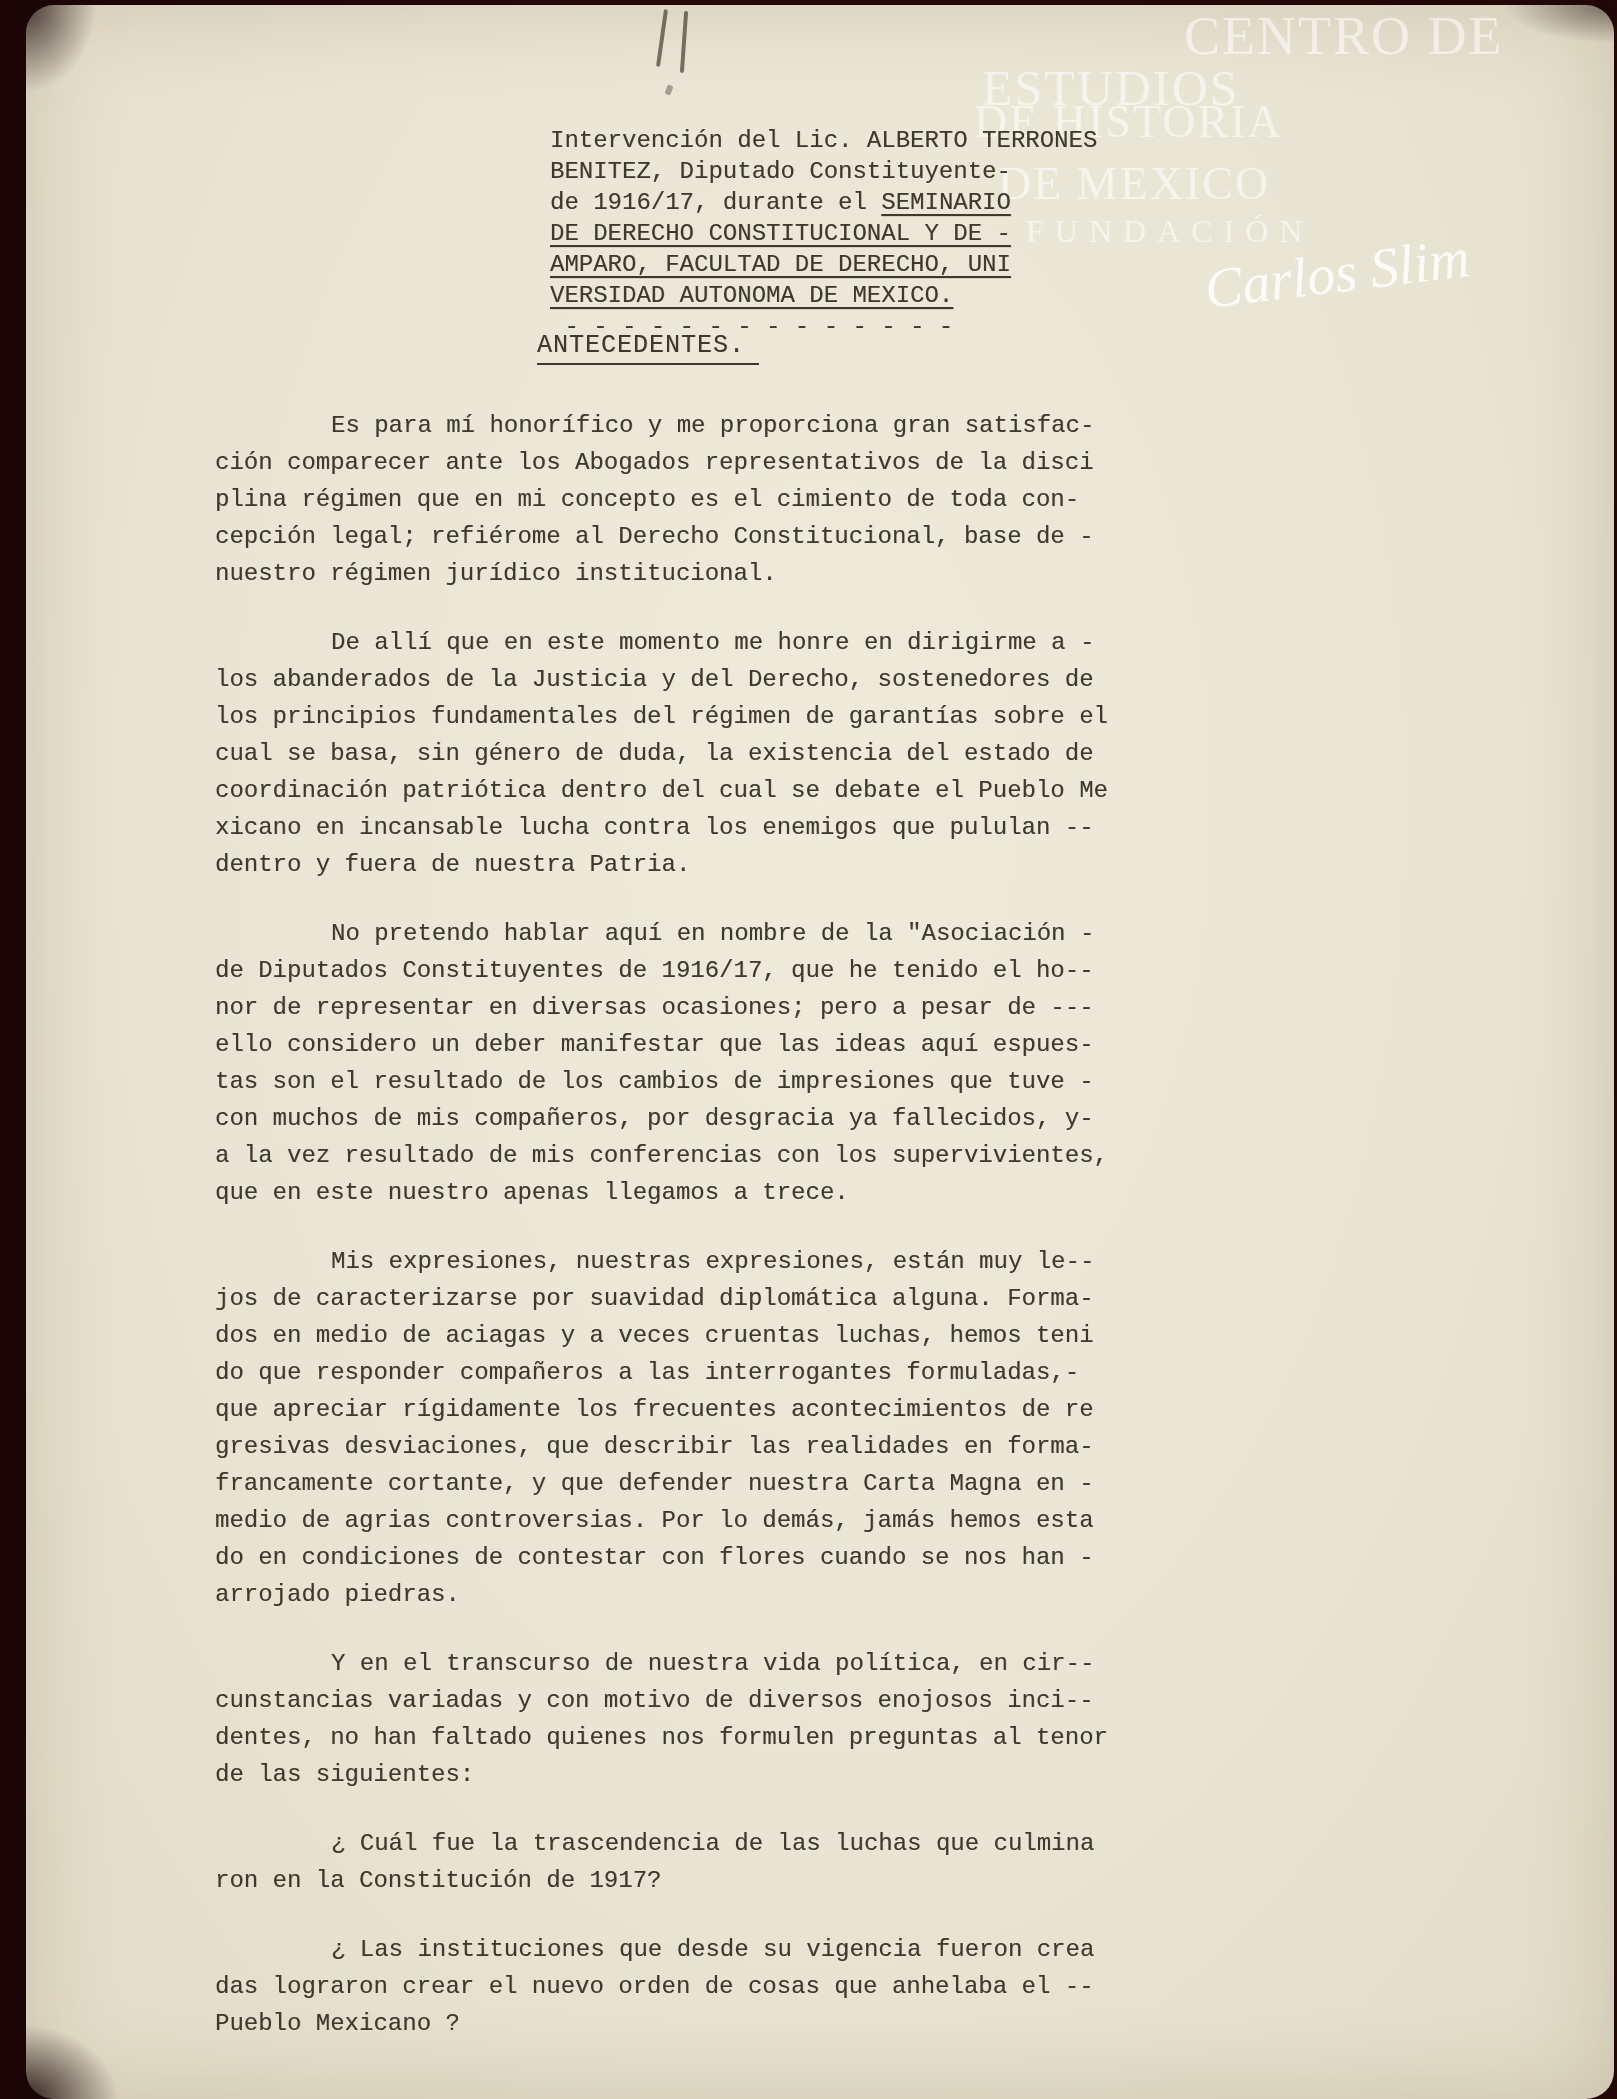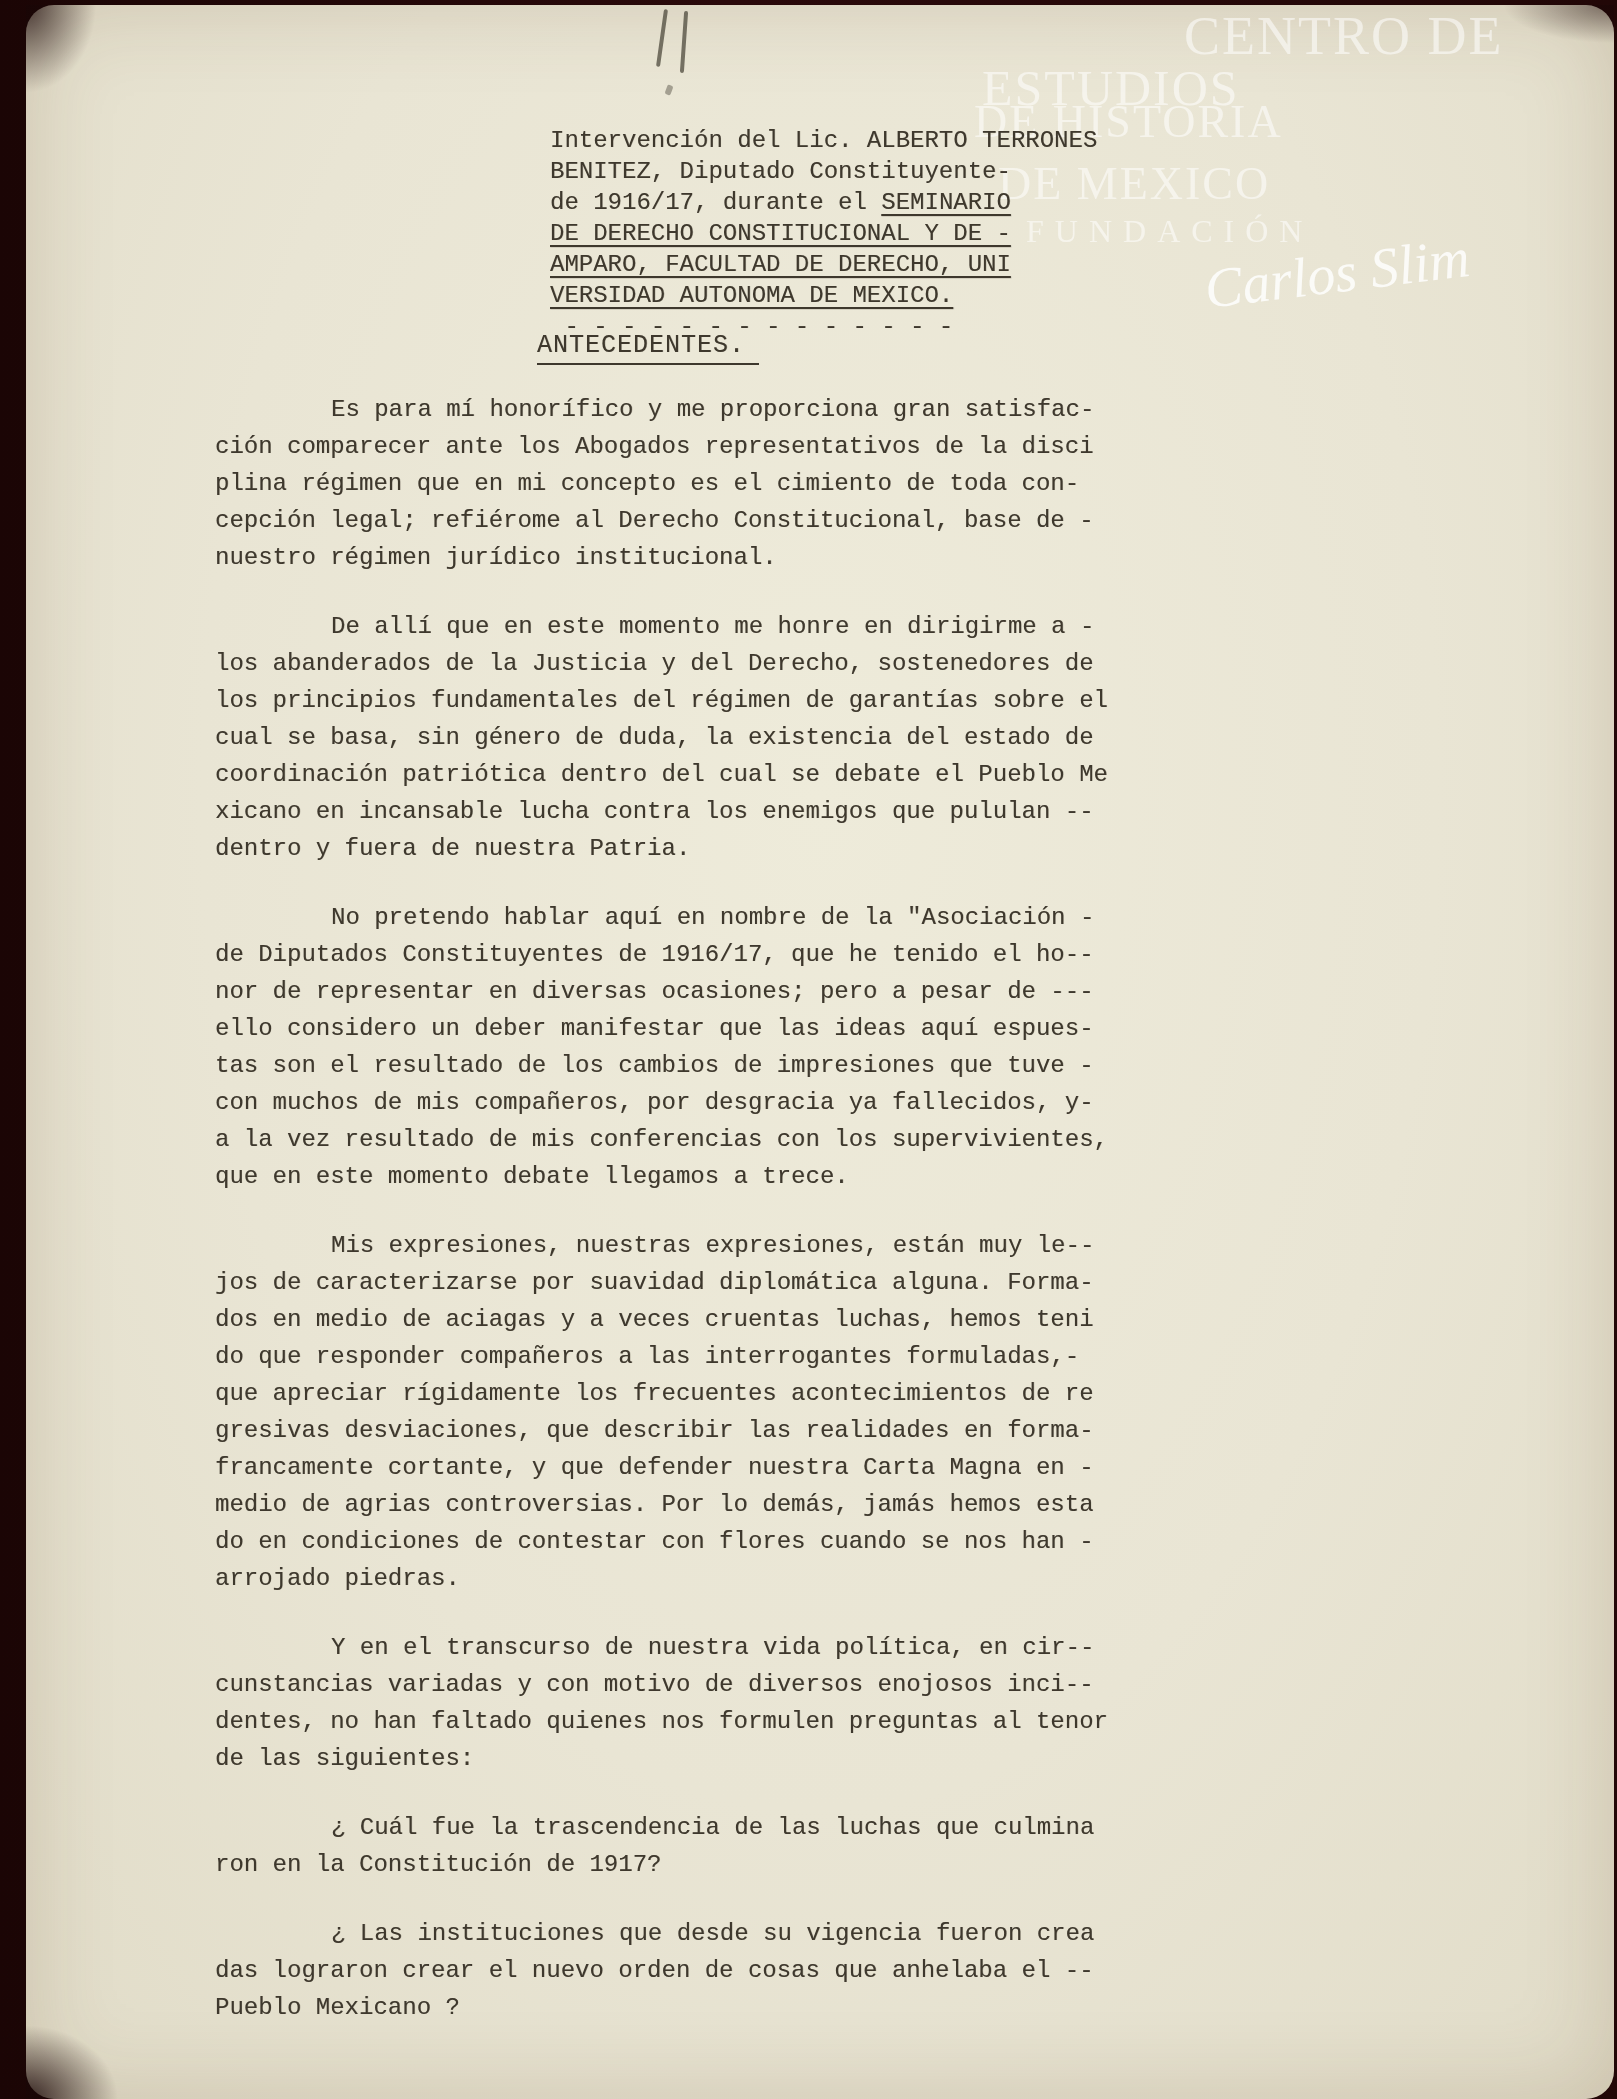--- a/index.html
+++ b/index.html
@@ -95,21 +95,21 @@
     white-space: pre;
   }
 
   .body-text {
     position: absolute;
     left: 189px; top: 386px;
     width: 940px;
     font-size: 24px;
     line-height: 37px;
   }
-  .para { margin: 0 0 32px 0; }
+  .para { margin: 16px 0 32px 0; }
   .para .line { white-space: pre; }
   .para .line:first-child { text-indent: 116px; }
 </style>
 </head>
 <body>
 
 <div class="scan">
   <div class="page">
 
     <div class="corner corner-tl"></div>
@@ -155,21 +155,21 @@
           <div class="line">dentro y fuera de nuestra Patria.</div>
         </div>
         <div class="para">
           <div class="line">No pretendo hablar aquí en nombre de la "Asociación -</div>
           <div class="line">de Diputados Constituyentes de 1916/17, que he tenido el ho--</div>
           <div class="line">nor de representar en diversas ocasiones; pero a pesar de ---</div>
           <div class="line">ello considero un deber manifestar que las ideas aquí espues-</div>
           <div class="line">tas son el resultado de los cambios de impresiones que tuve -</div>
           <div class="line">con muchos de mis compañeros, por desgracia ya fallecidos, y-</div>
           <div class="line">a la vez resultado de mis conferencias con los supervivientes,</div>
-          <div class="line">que en este momento debate llegamos a trece.</div>
+          <div class="line">que en este nuestro apenas llegamos a trece.</div>
         </div>
         <div class="para">
           <div class="line">Mis expresiones, nuestras expresiones, están muy le--</div>
           <div class="line">jos de caracterizarse por suavidad diplomática alguna. Forma-</div>
           <div class="line">dos en medio de aciagas y a veces cruentas luchas, hemos teni</div>
           <div class="line">do que responder compañeros a las interrogantes formuladas,-</div>
           <div class="line">que apreciar rígidamente los frecuentes acontecimientos de re</div>
           <div class="line">gresivas desviaciones, que describir las realidades en forma-</div>
           <div class="line">francamente cortante, y que defender nuestra Carta Magna en -</div>
           <div class="line">medio de agrias controversias. Por lo demás, jamás hemos esta</div>

